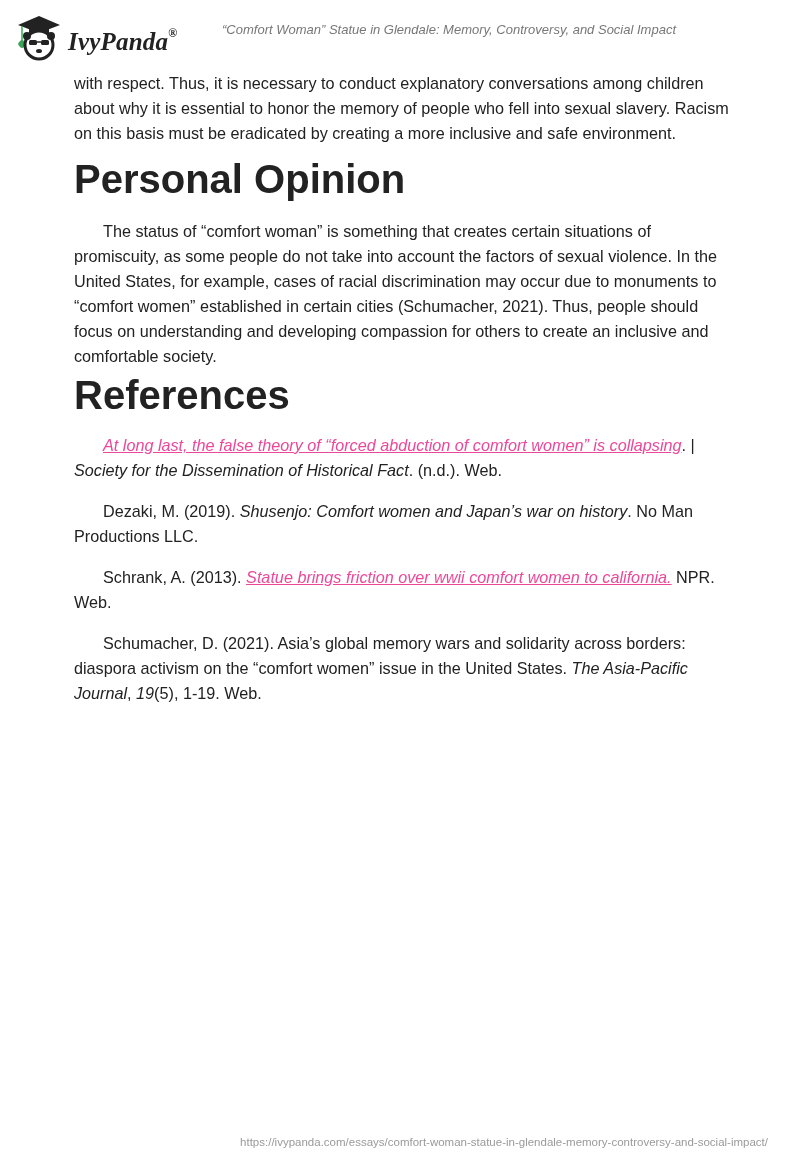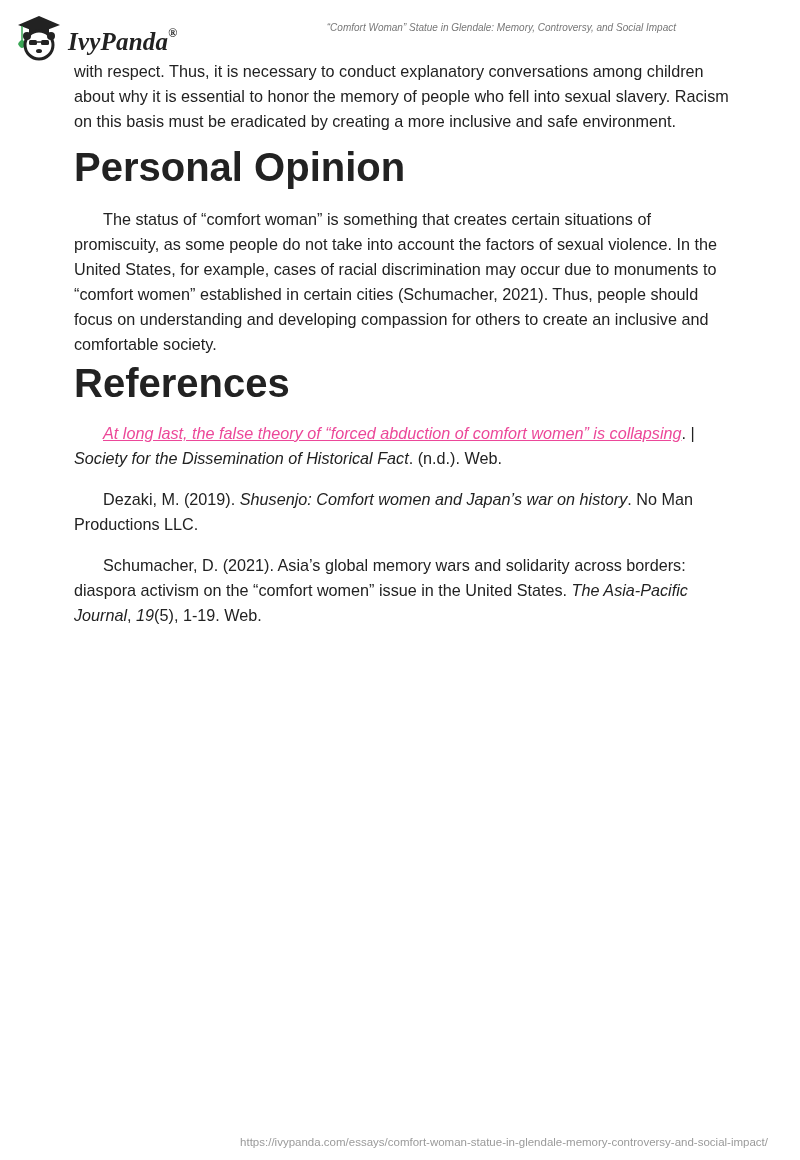--- a/index.html
+++ b/index.html
@@ -10,24 +10,24 @@
   .header { position: absolute; top: 8px; left: 0; width: 708px; height: 60px; font-style: italic; }
   .logo { position: absolute; left: 16px; top: 6px; display: flex; align-items: center; }
   .logo svg { display: block; }
   .logo-text {
     font-family: "Liberation Serif", serif; font-weight: bold; font-size: 25px;
     color: #222; margin-left: 6px; margin-top: 8px; letter-spacing: 0.2px;
   }
   .logo-text sup { font-size: 12px; vertical-align: top; position: relative; top: -2px; }
   .doc-title {
     position: absolute; right: 32px; top: 14px;
-    font-size: 10px; color: #777777;
+    font-size: 13px; color: #777777;
   }
   .content {
-    position: absolute; left: 74px; top: 59px; width: 660px;
+    position: absolute; left: 74px; top: 71px; width: 660px;
     font-size: 16.2px; line-height: 25px; color: #222;
   }
   .content p { margin: 0; }
   .indent { text-indent: 29px; }
   h2 {
     font-size: 40px; font-weight: bold; margin: 0; line-height: 36px; color: #222;
   }
   .h-personal { margin-top: 15px; margin-bottom: 22px; }
   .h-refs { margin-top: 8px; margin-bottom: 20px; }
   .ref { margin-bottom: 16px !important; }
@@ -72,19 +72,22 @@
   <h2 class="h-refs">References</h2>
 
   <p class="indent ref">
     <a class="link" href="#">At long last, the false theory of “forced abduction of comfort women” is collapsing</a><span>. | </span><em>Society for the Dissemination of Historical Fact</em><span>. (n.d.). Web.</span>
   </p>
 
   <p class="indent ref">
     <span>Dezaki, M. (2019). </span><em>Shusenjo: Comfort women and Japan’s war on history</em><span>. No Man Productions LLC.</span>
   </p>
 
+  <p class="indent ref">
+    <span>Schrank, A. (2013). </span><a class="link" href="#">Statue brings friction over wwii comfort women to california.</a><span> NPR. Web.</span>
+  </p>
 
   <p class="indent ref">
     <span>Schumacher, D. (2021). Asia’s global memory wars and solidarity across borders: diaspora activism on the “comfort women” issue in the United States. </span><em>The Asia-Pacific Journal</em><span>, </span><em>19</em><span>(5), 1-19. Web.</span>
   </p>
 </div>
 
 <div class="footer-url">https://ivypanda.com/essays/comfort-woman-statue-in-glendale-memory-controversy-and-social-impact/</div>
 
 </body></html>

